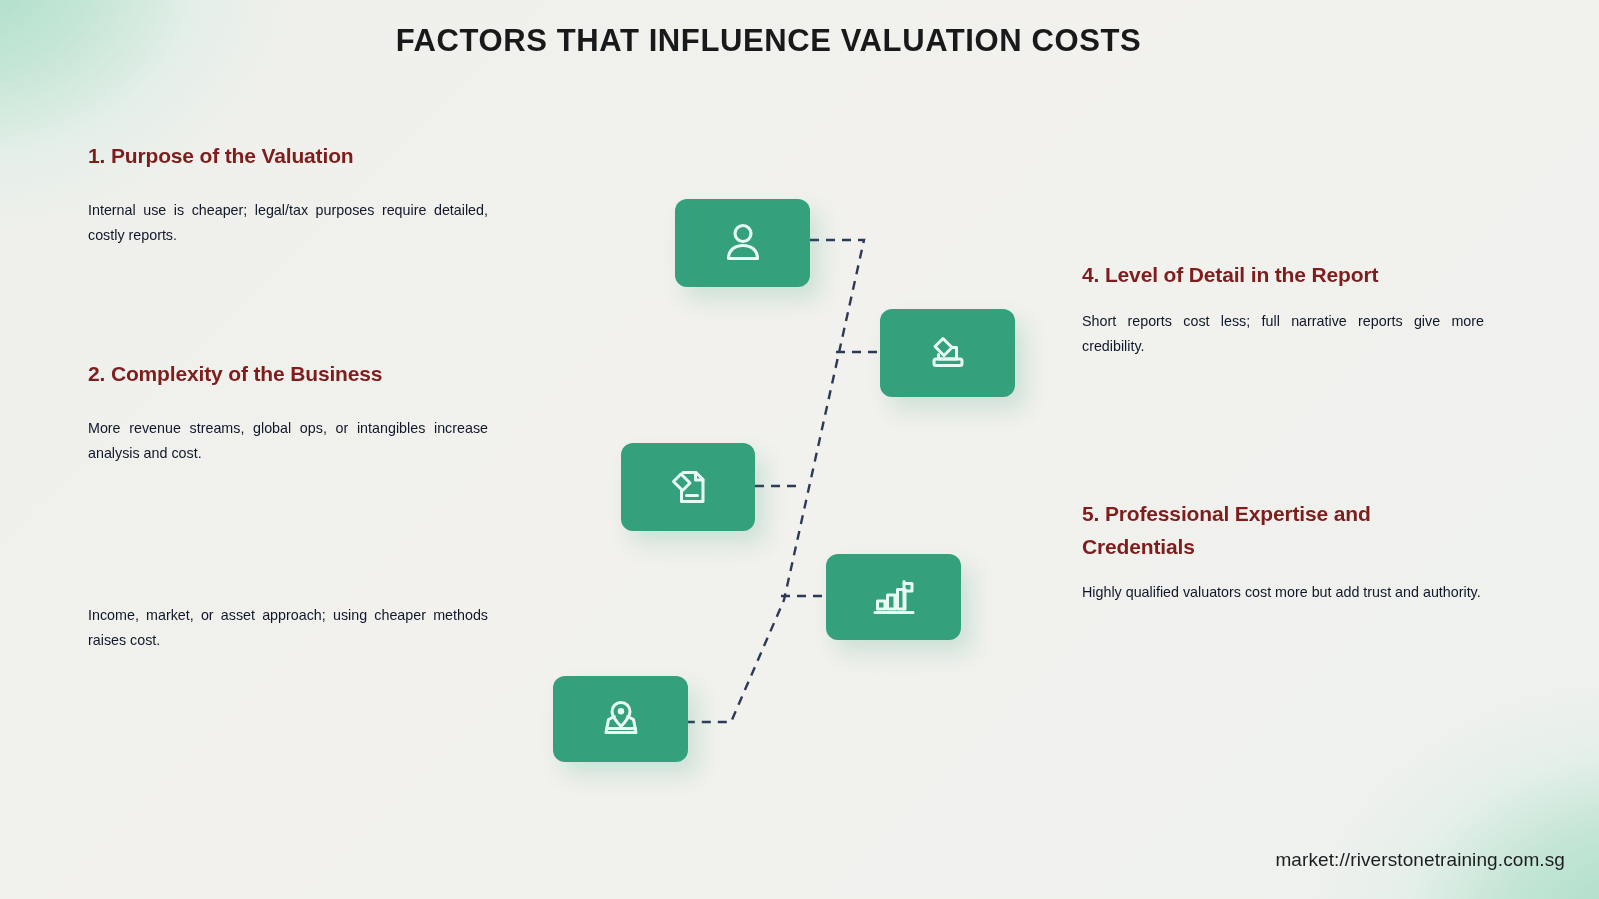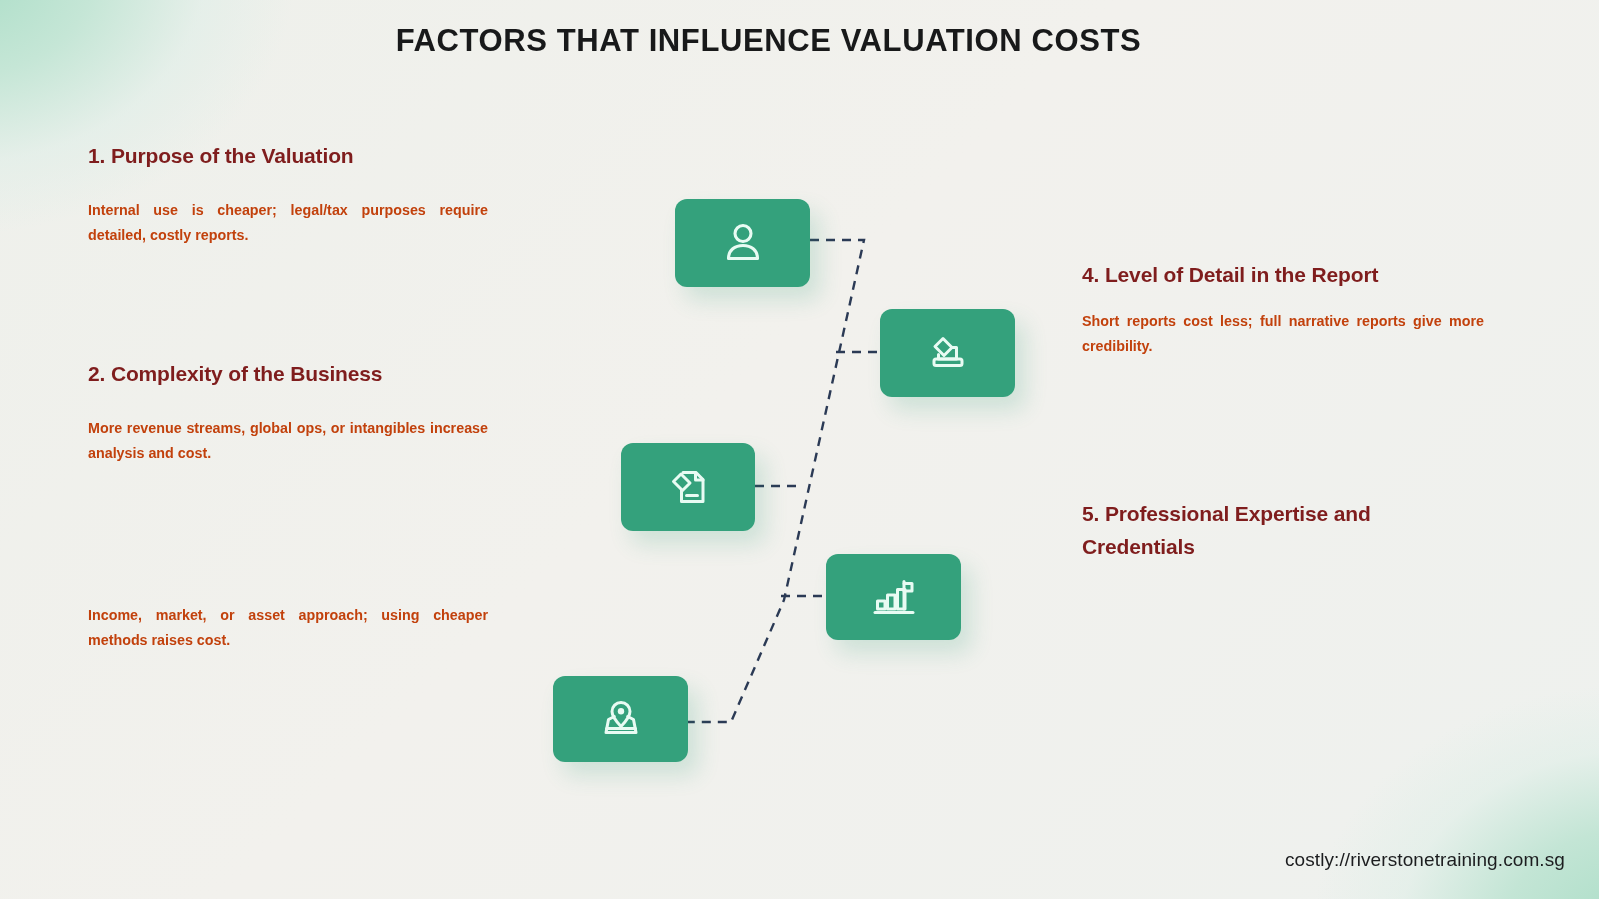--- a/index.html
+++ b/index.html
@@ -30,21 +30,21 @@
     margin-top: 19px; letter-spacing:0.2px;
   }
 
   
   .factor { position:absolute; }
   .factor h3 {
     font-size: 21px; font-weight: 800; color:#7f1d1d;
     letter-spacing: -0.15px; line-height: 1.58;
   }
   .factor p {
-    font-size: 14.3px; font-weight:700; color:#c2410c;
+    font-size: 14.3px; font-weight:400; color:#0f172a;
     line-height: 1.72; margin-top: 26px;
     text-align: justify;
   }
   .col-left  { left: 88px;  width: 400px; }
   .col-right { left: 1082px; width: 402px; }
 
   #f1 { top: 139px; }
   #f2 { top: 357px; }
   #f3 { top: 577px; }
   #f4 { top: 258px; }
@@ -167,15 +167,16 @@
   <p>Income, market, or asset approach; using cheaper methods raises cost.</p>
 </div>
 
 <div class="factor col-right" id="f4">
   <h3>4. Level of Detail in the Report</h3>
   <p>Short reports cost less; full narrative reports give more credibility.</p>
 </div>
 
 <div class="factor col-right" id="f5">
   <h3>5. Professional Expertise and Credentials</h3>
+  <p>Highly qualified valuators cost more but add trust and authority.</p>
 </div>
 
-<div id="site-url">costly://riverstonetraining.com.sg</div>
+<div id="site-url">market://riverstonetraining.com.sg</div>
 
 </body></html>

